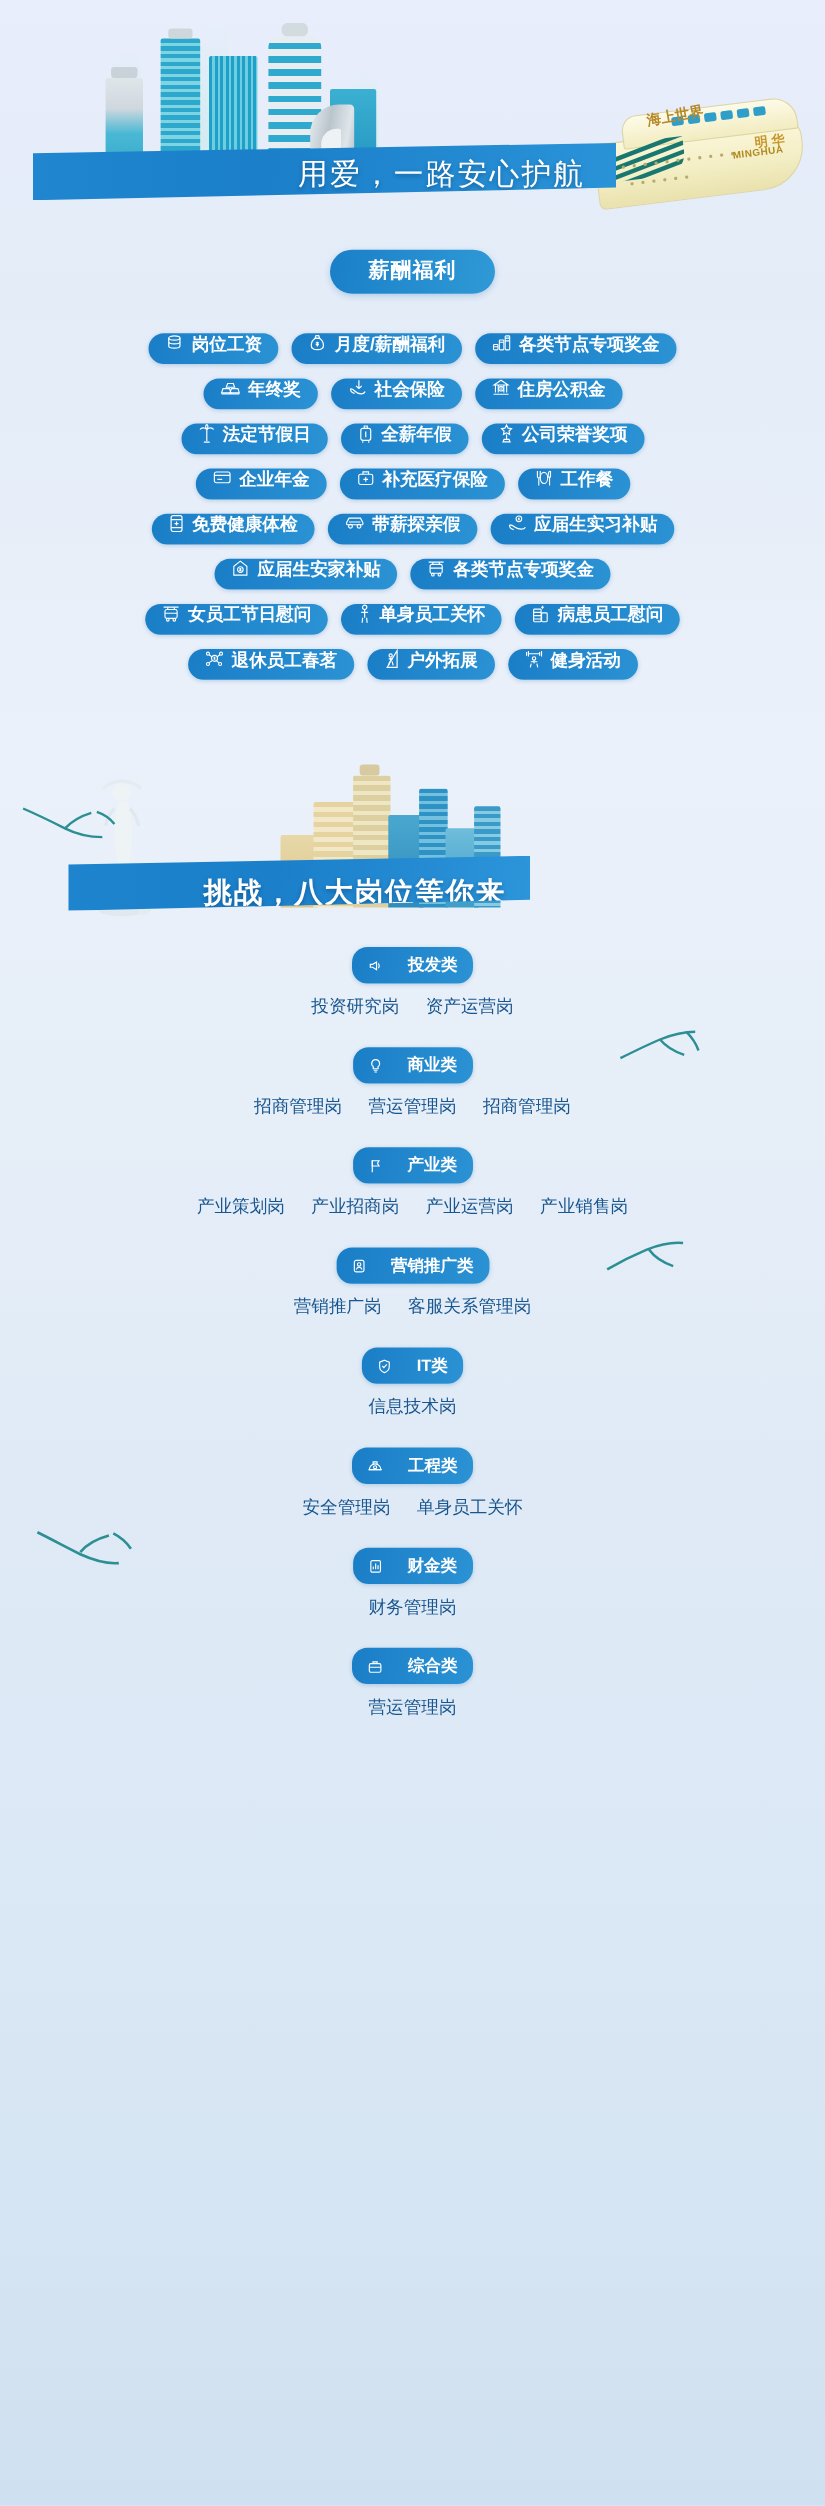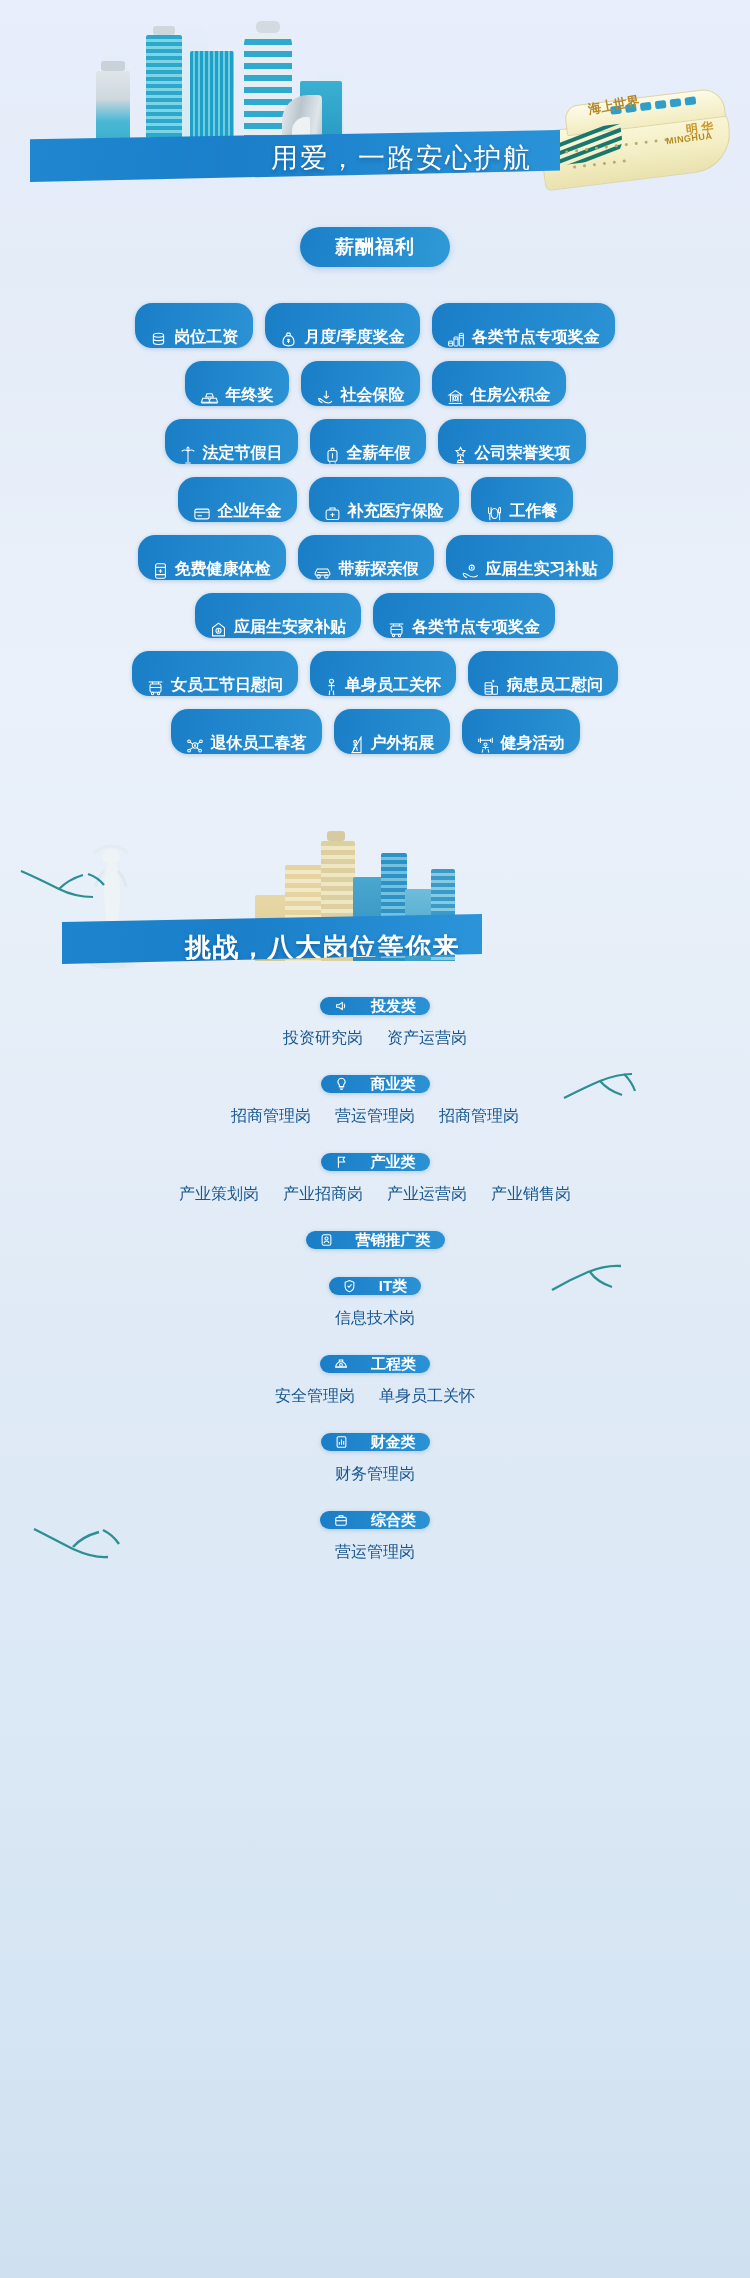--- a/index.html
+++ b/index.html
@@ -58,22 +58,22 @@
     text-align:center; color:#fff; font-size:19px; font-weight:bold;
     background:linear-gradient(100deg,#1a7fc8 0%,#2f9ad6 100%);
     border-radius:20px; letter-spacing:1px;
     box-shadow:0 2px 6px rgba(26,110,180,.25);
   }
 
   
   .benefits { margin-top:36px; padding:0 14px; }
   .brow { display:flex; justify-content:center; gap:12px; margin-bottom:13px; }
   .tag {
-    display:inline-flex; align-items:flex-end; gap:7px;
-    height:45px; padding:0 15px; border-radius:17px;
+    display:inline-flex; align-items:flex-start; gap:7px;
+    height:28px; padding:0 15px; border-radius:17px;
     background:linear-gradient(100deg,#1a7ec7 0%,#2b92d4 100%);
     color:#fff; font-size:16px; font-weight:bold; white-space:nowrap;
     box-shadow:0 1px 4px rgba(24,100,165,.25);
   }
   .tag .ic { display:inline-flex; align-items:center; flex:0 0 auto; }
   .tag .ic svg { display:block; }
 
   
   .hero2 { position:relative; width:750px; height:215px; margin-top:28px; }
   .skyline2 { position:absolute; left:255px; bottom:36px; width:200px; height:128px; }
@@ -92,21 +92,21 @@
 
   
   .gull { position:absolute; }
   .gull svg { display:block; }
 
   
   .jobs { position:relative; padding:0 14px; }
   .jobgroup { text-align:center; margin-bottom:26px; }
   .jobcat {
     display:inline-flex; align-items:center; gap:23px;
-    height:18px; padding:0 14px; border-radius:14px;
+    height:33px; padding:0 14px; border-radius:14px;
     background:linear-gradient(100deg,#1a7ec7 0%,#2b92d4 100%);
     color:#fff; font-size:15px; font-weight:bold; white-space:nowrap;
     box-shadow:0 1px 4px rgba(24,100,165,.25);
   }
   .jobcat .ic svg { display:block; }
   .joblist {
     margin-top:11px; display:flex; justify-content:center; flex-wrap:wrap;
     gap:24px 24px; color:#18568f; font-size:16px;
   }
   .joblist span { white-space:nowrap; }
@@ -225,21 +225,21 @@
           <span>岗位工资</span>
         </div>
         <div class="tag">
           <span class="ic">
               <svg width="17" height="17" viewBox="0 0 20 20" fill="none" stroke="#fff" stroke-width="1.3">
                 <path d="M7.5 5.5h5l-1-3h-3z"></path>
                 <path d="M7.5 5.5C5 7 3.5 10 3.5 13c0 3 2.5 4.5 6.5 4.5s6.5-1.5 6.5-4.5c0-3-1.5-6-4-7.5z"></path>
                 <path d="M10 9v5M8.3 10.3h3.4M8.3 12.1h3.4"></path>
               </svg>
             </span>
-          <span>月度/季度奖金</span>
+          <span>月度/薪酬福利</span>
         </div>
         <div class="tag">
           <span class="ic">
               <svg width="18" height="17" viewBox="0 0 22 20" fill="none" stroke="#fff" stroke-width="1.2">
                 <rect x="2" y="12" width="5" height="6" rx="1"></rect>
                 <rect x="8.5" y="7" width="5" height="11" rx="1"></rect>
                 <rect x="15" y="2.5" width="5" height="15.5" rx="1"></rect>
                 <path d="M2 14.5h5M8.5 9.5h5M15 5h5M15 8h5"></path>
               </svg>
             </span>
@@ -606,20 +606,24 @@
       <div class="jobcat">
         <span class="ic">
             <svg width="13" height="14" viewBox="0 0 14 16" fill="none" stroke="#fff" stroke-width="1.2">
               <rect x="2" y="2" width="10" height="12" rx="2"></rect>
               <circle cx="7" cy="6.3" r="1.8"></circle>
               <path d="M4 11.5c.6-1.6 1.8-2.4 3-2.4s2.4.8 3 2.4"></path>
             </svg>
           </span>
         <span>营销推广类</span>
       </div>
+      <div class="joblist">
+        <span>营销推广岗</span>
+        <span>客服关系管理岗</span>
+      </div>
     </div>
 
     <div class="jobgroup">
       <div class="jobcat">
         <span class="ic">
             <svg width="13" height="14" viewBox="0 0 14 16" fill="none" stroke="#fff" stroke-width="1.2">
               <path d="M7 1.8l5 2v4.6c0 3.2-2.2 5.4-5 6.3-2.8-.9-5-3.1-5-6.3V3.8z"></path>
               <path d="M4.8 7.8l1.6 1.6 3-3.2"></path>
             </svg>
           </span>

